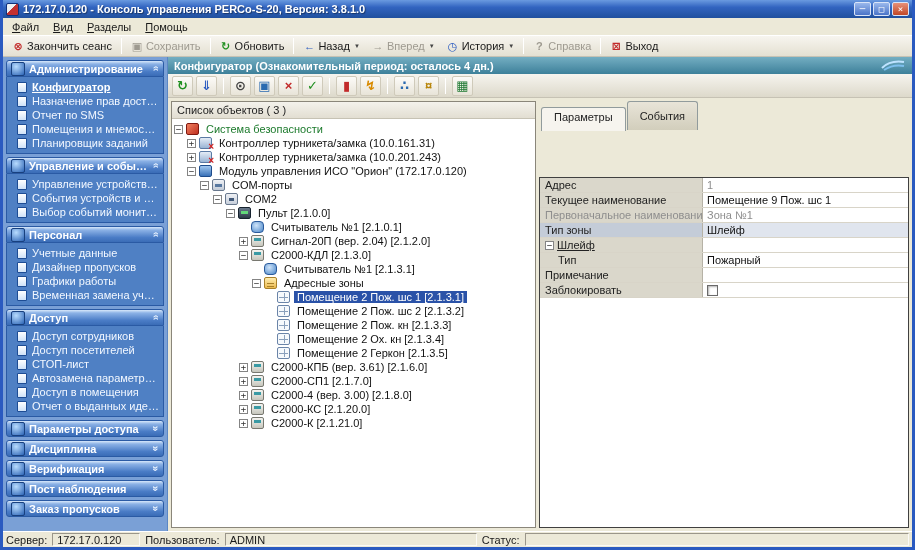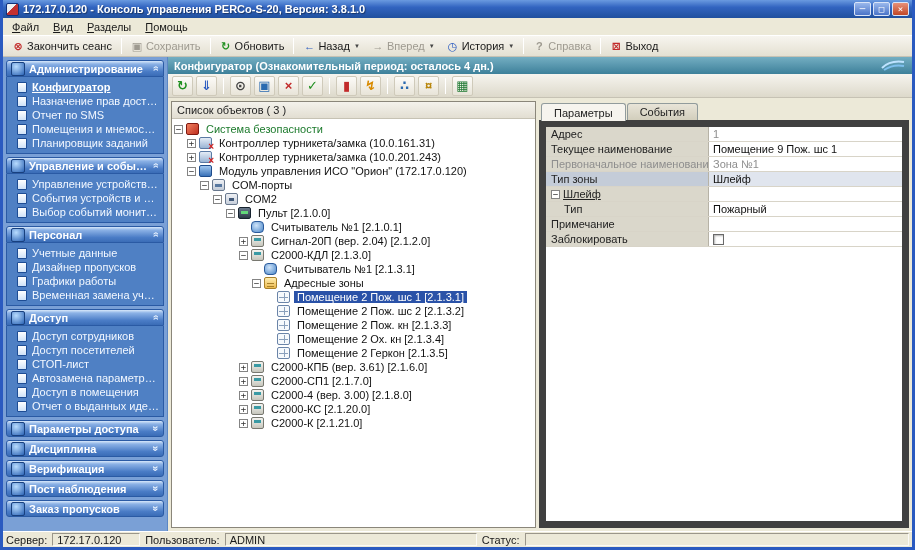--- a/index.html
+++ b/index.html
@@ -64,23 +64,23 @@
 .ti-reader{background:radial-gradient(circle at 40% 35%,#cfe4fa,#4a86c8);border:1px solid #2a5a9c;border-radius:4px;}
 .ti-device{background:linear-gradient(180deg,#f4f4f0,#c6c6bc);border:1px solid #787870;}
 .ti-device::after{content:"";position:absolute;left:2px;top:2px;right:2px;height:3px;background:#3a9aa4;}
 .ti-zones{background:linear-gradient(180deg,#ffedb0,#ecba4e);border:1px solid #a8802a;}
 .ti-zones::after{content:"";position:absolute;left:2px;top:5px;right:2px;height:1px;background:#a8802a;box-shadow:0 3px 0 #a8802a;}
 .ti-zone{background:#f6f9fc;border:1px solid #6a84a8;}
 .ti-zone::after{content:"";position:absolute;left:1px;right:1px;top:5px;height:1px;background:#8aa0bc;}
 .ti-zone::before{content:"";position:absolute;top:1px;bottom:1px;left:6px;width:1px;background:#8aa0bc;}
 .right-panel{flex:0 0 370px;display:flex;flex-direction:column;min-width:0;}
 .tabs{flex:0 0 19px;display:flex;align-items:flex-end;padding:0 2px;gap:1px;}
-.tab{padding:2px 12px;border:1px solid #919b9c;border-bottom:none;border-radius:3px 3px 0 0;background:linear-gradient(180deg,#e8e4d8,#d2cebc);color:#222;position:relative;text-align:right;}
+.tab{padding:8px 12px;border:1px solid #919b9c;border-bottom:none;border-radius:3px 3px 0 0;background:linear-gradient(180deg,#e8e4d8,#d2cebc);color:#222;position:relative;text-align:right;}
 .tab.active{background:#f6f4ee;padding-top:3px;z-index:2;top:1px;}
-.tab-content{flex:1;border:7px solid #404040;background:#fca5a5;overflow:hidden;display:flex;flex-direction:column;z-index:1;}
+.tab-content{flex:1;border:1px solid #404040;background:#fca5a5;overflow:hidden;display:flex;flex-direction:column;z-index:1;margin-top:47px;}
 .propgrid{flex:1;overflow:hidden;background:#fff;}
 .prow{display:flex;height:15px;border-bottom:1px solid #d8d4c8;}
 .pname{flex:0 0 163px;display:flex;align-items:center;gap:3px;padding:0 3px 0 5px;background:#dad7cb;border-right:1px solid #b6b2a6;color:#222;white-space:nowrap;overflow:hidden;}
 .pname.indent{padding-left:18px;}
 .pvalue{flex:1;display:flex;align-items:center;padding:0 4px;background:#fff;white-space:nowrap;overflow:hidden;color:#111;}
 .prow.dim .pname,.prow.dim .pvalue{color:#8e8e8e;}
 .pvalue.dim{color:#8e8e8e;}
 .prow.highlight .pname{background:#c4ccd8;}
 .prow.highlight .pvalue{background:#e0e5ee;}
 .prow.group .pname-label{text-decoration:underline;}

